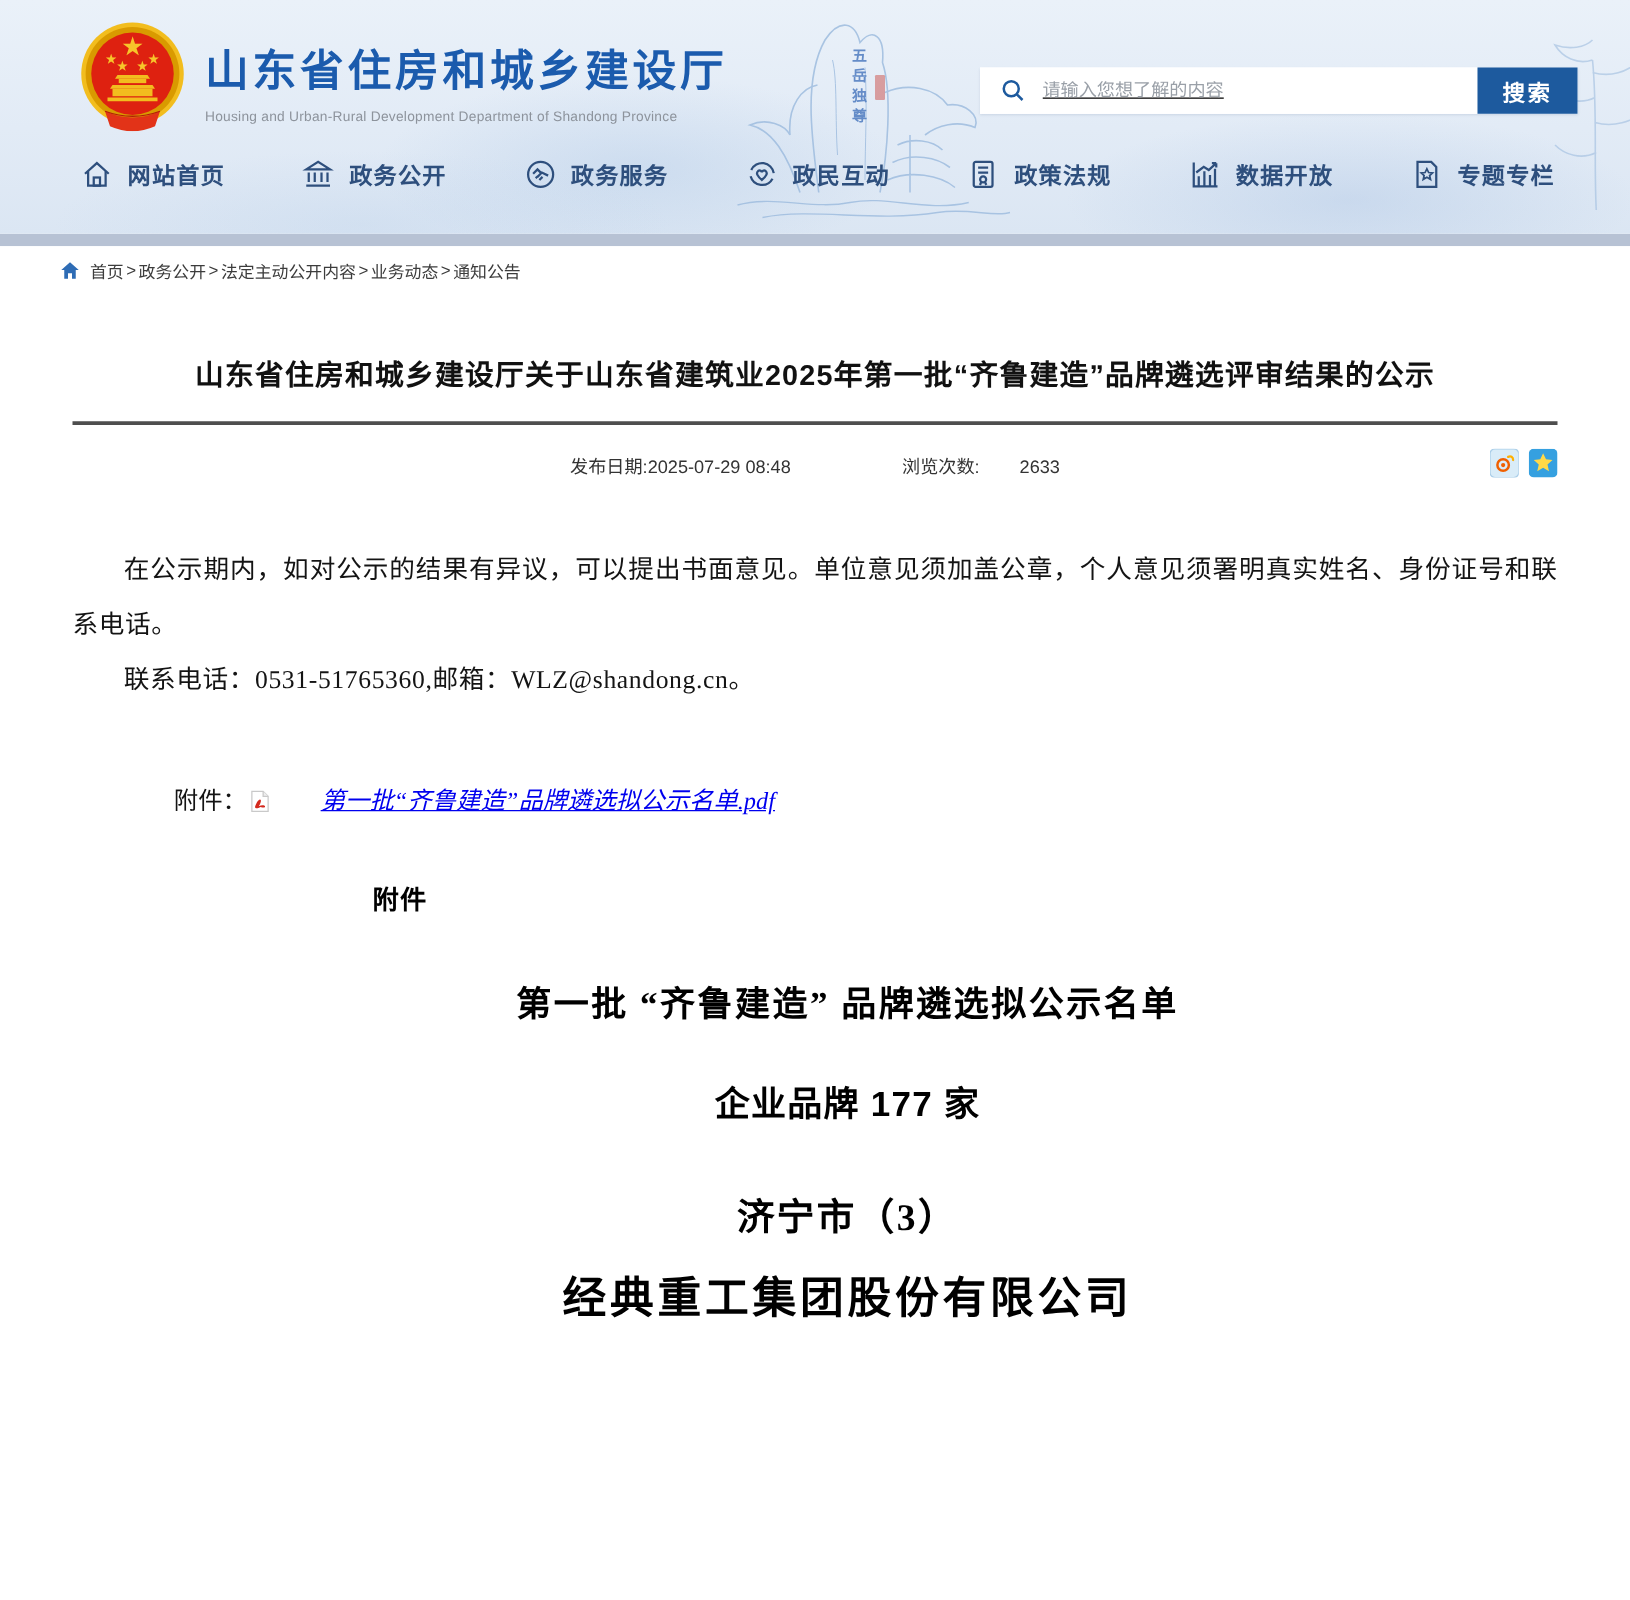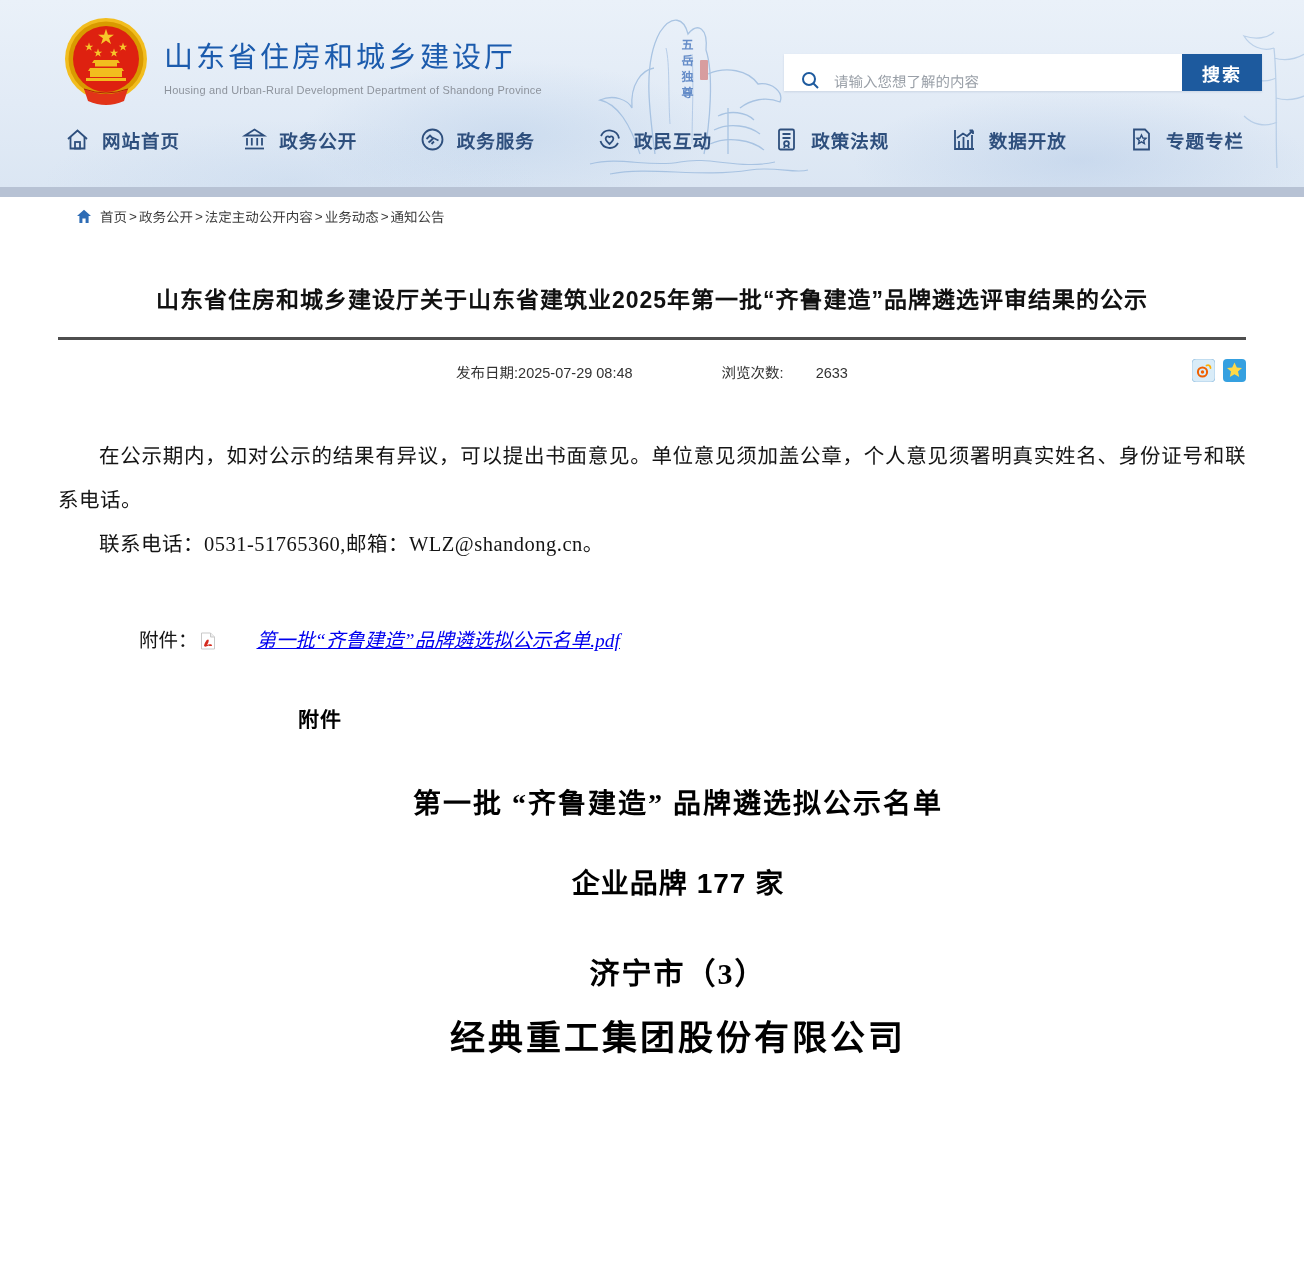--- a/index.html
+++ b/index.html
@@ -23,43 +23,43 @@
                position:absolute; left:678px; top:38px; font-size:12px; letter-spacing:4px;
                color:#4f7cc0; opacity:.85; font-weight:bold;
                font-family:"Liberation Serif", serif; }
   .seal-stamp { position:absolute; left:700px; top:60px; width:8px; height:20px;
                 background:rgba(200,60,50,.45); border-radius:1px; }
 
   .header-top { position:relative; display:flex; align-items:flex-start;
                 padding:17px 42px 0 64px; }
   .logo-block { display:flex; align-items:center; }
   .titles { margin-left:16px; padding-top:6px; }
-  .site-title { color:#1b5bad; font-size:29px; font-weight:normal; letter-spacing:3px; }
+  .site-title { color:#1b5bad; font-size:35px; font-weight:bold; letter-spacing:3px; }
   .site-subtitle { color:#8d939c; font-size:11px; margin-top:9px; letter-spacing:.2px; }
 
   .search { margin-left:auto; margin-top:37px; display:flex; width:478px; height:37px;
             box-shadow:0 1px 2px rgba(60,90,130,.15); }
-  .search-box { flex:1; background:#fff; display:flex; align-items:flex-end; border:1px solid #fff; }
+  .search-box { flex:1; background:#fff; display:flex; align-items:center; border:1px solid #fff;text-decoration:underline; }
   .search-box .mag { margin:0 14px 0 16px; flex:0 0 auto; }
   .search-input { border:none; outline:none; flex:1; font-size:14.5px; color:#333;
                   background:transparent; font-family:"Liberation Sans",sans-serif; }
   .search-input::placeholder { color:#9aa0a8; }
   .search-btn { width:80px; background:#1d5a9e; color:#fff; font-size:18px; font-weight:bold;
                 border:none; cursor:pointer; letter-spacing:2px; }
 
   .nav { position:relative; display:flex; justify-content:space-between;
          padding:0 60px 0 64px; margin-top:21px; }
   .nav-item { display:flex; align-items:center; cursor:pointer; }
   .nav-item .nicon { margin-right:11px; display:inline-flex; }
   .nav-label { color:#2e4f7d; font-size:18.5px; font-weight:bold; letter-spacing:1px;font-family:Liberation Serif, serif; }
 
   .divider-band { height:10px; background:#b7c2d4; }
 
   
-  .breadcrumb { background:#fff; padding:9px 0 8px 76px; display:flex; align-items:center;
+  .breadcrumb { background:#fff; padding:9px 0 8px 48px; display:flex; align-items:center;
                 font-size:13.5px; color:#3c3c3c; }
   .breadcrumb .bicon { margin-right:8px; display:inline-flex; }
   .crumb { color:#3c3c3c; cursor:pointer; text-decoration:none; }
   .crumb-sep { margin:0 2px; color:#3c3c3c; }
 
   
   .content { padding:0 58px; }
   .article-title { text-align:center; font-size:23px; font-weight:bold; color:#111;
                    margin-top:47px; letter-spacing:1px; }
   .title-rule { border:none; height:3px; background:#4e4e4e; margin-top:22px; }

